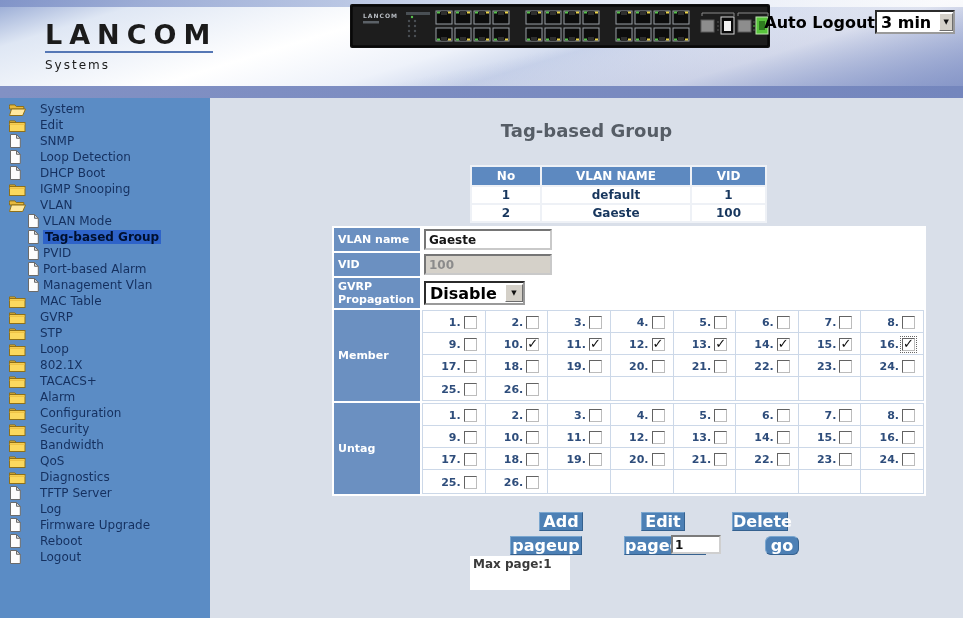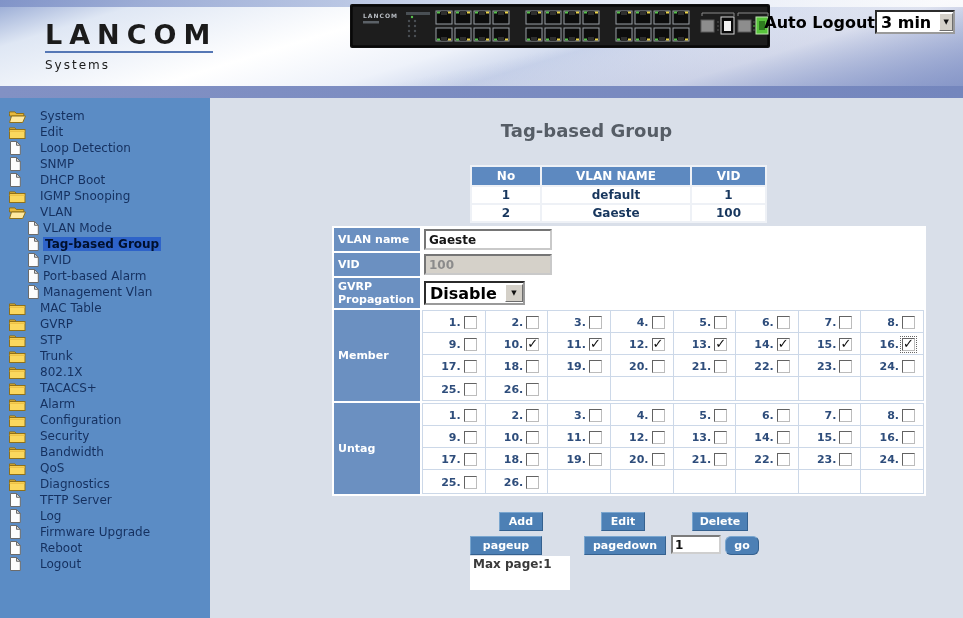--- a/index.html
+++ b/index.html
@@ -21,21 +21,21 @@
   .logo-sub{font-size:12px;color:#1a1a1a;letter-spacing:2px;margin-top:5px;}
   .switch-svg{position:absolute;left:350px;top:4px;z-index:2;}
   .autologout{position:absolute;right:8px;top:10px;display:flex;align-items:center;z-index:3;}
   .autologout .al-label{font-size:16px;font-weight:bold;color:#000;}
   .selectbox{display:inline-flex;align-items:center;height:20px;background:#fff;border:2px solid #2b2b2b;border-right-color:#9a9a9a;border-bottom-color:#9a9a9a;}
   .selectbox .stext{font-weight:bold;font-size:16px;padding:0 8px 0 4px;color:#000;white-space:nowrap;}
   .selectbox .sbtn{width:16px;height:16px;background:#d4d0c8;border:1px solid #fff;border-right-color:#6d6d6d;border-bottom-color:#6d6d6d;display:flex;align-items:center;justify-content:center;font-size:7px;color:#111;}
   .al-select{width:76px;justify-content:space-between;}
 
   
-  #sidebar{position:absolute;left:0;top:98px;width:210px;height:520px;background:#5b8cc5;padding-top:10px;box-sizing:border-box;}
+  #sidebar{position:absolute;left:0;top:98px;width:210px;height:520px;background:#5b8cc5;padding-top:3px;box-sizing:border-box;}
   .nav-item{display:flex;align-items:center;height:16px;font-size:12px;color:#15305f;cursor:pointer;white-space:nowrap;}
   .nav-item .ic{flex:0 0 auto;display:flex;align-items:center;}
   .nav-item.lv0 .ic{margin-left:9px;width:17px;}
   .nav-item.lv0 .lbl{margin-left:14px;}
   .nav-item.lv1 .ic{margin-left:27px;width:13px;}
   .nav-item.lv1 .lbl{margin-left:3px;}
   .nav-item.selected .lbl{background:#2e63c9;color:#00102e;font-weight:bold;padding:0 2px;}
 
   
   main{position:absolute;left:210px;top:98px;width:753px;height:520px;background:#d9dfe9;}
@@ -55,21 +55,21 @@
   .gvrp-cell{height:26px;}
 
   .grid{border-collapse:collapse;width:100%;table-layout:fixed;}
   .grid td{border:1px solid #ccd8e8;height:21px;text-align:right;padding:0 8px 0 0;white-space:nowrap;}
   .grid tr.lastrow td{height:23px;}
   .grid .num{font-size:11px;font-weight:bold;color:#2e4d7b;margin-right:3px;vertical-align:middle;}
   .cb{display:inline-block;width:11px;height:11px;background:#fff;border:1px solid #636363;border-right-color:#bcbcbc;border-bottom-color:#bcbcbc;vertical-align:middle;position:relative;cursor:pointer;}
   .cb.checked::after{content:"\2713";position:absolute;top:-3px;left:0;font-size:13px;font-weight:bold;color:#0a0a0a;}
   .cb.focused{outline:1px dotted #666;outline-offset:1px;}
 
-  .btn{position:absolute;height:17px;background:#4d80b5;color:#fff;font-size:11px;font-weight:bold;text-align:center;line-height:17px;border:1px solid #7aa6cf;border-right-color:#35618f;border-bottom-color:#35618f;box-sizing:content-box;cursor:pointer;}
+  .btn{position:absolute;height:17px;background:#4d80b5;color:#fff;font-size:16px;font-weight:bold;text-align:center;line-height:17px;border:1px solid #7aa6cf;border-right-color:#35618f;border-bottom-color:#35618f;box-sizing:content-box;cursor:pointer;margin-left:40px;}
   #btn-add{left:289px;top:414px;width:42px;}
   #btn-edit{left:391px;top:414px;width:42px;}
   #btn-delete{left:482px;top:414px;width:54px;}
   #btn-pageup{left:260px;top:438px;width:70px;}
   #btn-pagedown{left:374px;top:438px;width:80px;}
   #page-input{position:absolute;left:461px;top:437px;width:42px;height:15px;border:2px inset #cfcfcf;font-family:"DejaVu Sans",sans-serif;font-size:12px;font-weight:bold;padding:0 2px;background:#fff;color:#111;}
   #btn-go{left:515px;top:438px;width:32px;border-radius:6px;}
   .maxpage{position:absolute;left:260px;top:458px;width:97px;height:34px;background:#fff;font-size:12px;font-weight:bold;line-height:17px;color:#3a3a3a;padding-left:3px;}
 </style>
 </head>
@@ -292,30 +292,30 @@
         </span>
         <span class="lbl">Edit</span>
       </div>
       <div class="nav-item lv0">
         <span class="ic">
           <svg width="12" height="14" viewBox="0 0 12 14">
             <path d="M1.5 0.5 h6 l3.8 3.8 v9.2 h-9.8 z" fill="#fdfdfd" stroke="#6b6b6b"></path>
             <path d="M7.5 0.5 v3.8 h3.8 z" fill="#d9d9d9" stroke="#6b6b6b"></path>
           </svg>
         </span>
+        <span class="lbl">SNMP</span>
+      </div>
+      <div class="nav-item lv0">
+        <span class="ic">
+          <svg width="12" height="14" viewBox="0 0 12 14">
+            <path d="M1.5 0.5 h6 l3.8 3.8 v9.2 h-9.8 z" fill="#fdfdfd" stroke="#6b6b6b"></path>
+            <path d="M7.5 0.5 v3.8 h3.8 z" fill="#d9d9d9" stroke="#6b6b6b"></path>
+          </svg>
+        </span>
         <span class="lbl">Loop Detection</span>
-      </div>
-      <div class="nav-item lv0">
-        <span class="ic">
-          <svg width="12" height="14" viewBox="0 0 12 14">
-            <path d="M1.5 0.5 h6 l3.8 3.8 v9.2 h-9.8 z" fill="#fdfdfd" stroke="#6b6b6b"></path>
-            <path d="M7.5 0.5 v3.8 h3.8 z" fill="#d9d9d9" stroke="#6b6b6b"></path>
-          </svg>
-        </span>
-        <span class="lbl">SNMP</span>
       </div>
       <div class="nav-item lv0">
         <span class="ic">
           <svg width="12" height="14" viewBox="0 0 12 14">
             <path d="M1.5 0.5 h6 l3.8 3.8 v9.2 h-9.8 z" fill="#fdfdfd" stroke="#6b6b6b"></path>
             <path d="M7.5 0.5 v3.8 h3.8 z" fill="#d9d9d9" stroke="#6b6b6b"></path>
           </svg>
         </span>
         <span class="lbl">DHCP Boot</span>
       </div>
@@ -414,21 +414,21 @@
         <span class="lbl">STP</span>
       </div>
       <div class="nav-item lv0">
         <span class="ic">
           <svg width="17" height="13" viewBox="0 0 17 13">
             <path d="M0.5 3.5 v-1.6 h5.4 l1.4 1.6z" fill="#e8b93c" stroke="#8f7019"></path>
             <rect x="0.5" y="3.5" width="15.5" height="9" fill="#fbd85e" stroke="#8f7019"></rect>
             <path d="M0.5 5.2 h15.5" stroke="#e8b93c"></path>
           </svg>
         </span>
-        <span class="lbl">Trunk</span>
+        <span class="lbl">Loop</span>
       </div>
       <div class="nav-item lv0">
         <span class="ic">
           <svg width="17" height="13" viewBox="0 0 17 13">
             <path d="M0.5 3.5 v-1.6 h5.4 l1.4 1.6z" fill="#e8b93c" stroke="#8f7019"></path>
             <rect x="0.5" y="3.5" width="15.5" height="9" fill="#fbd85e" stroke="#8f7019"></rect>
             <path d="M0.5 5.2 h15.5" stroke="#e8b93c"></path>
           </svg>
         </span>
         <span class="lbl">802.1X</span>

